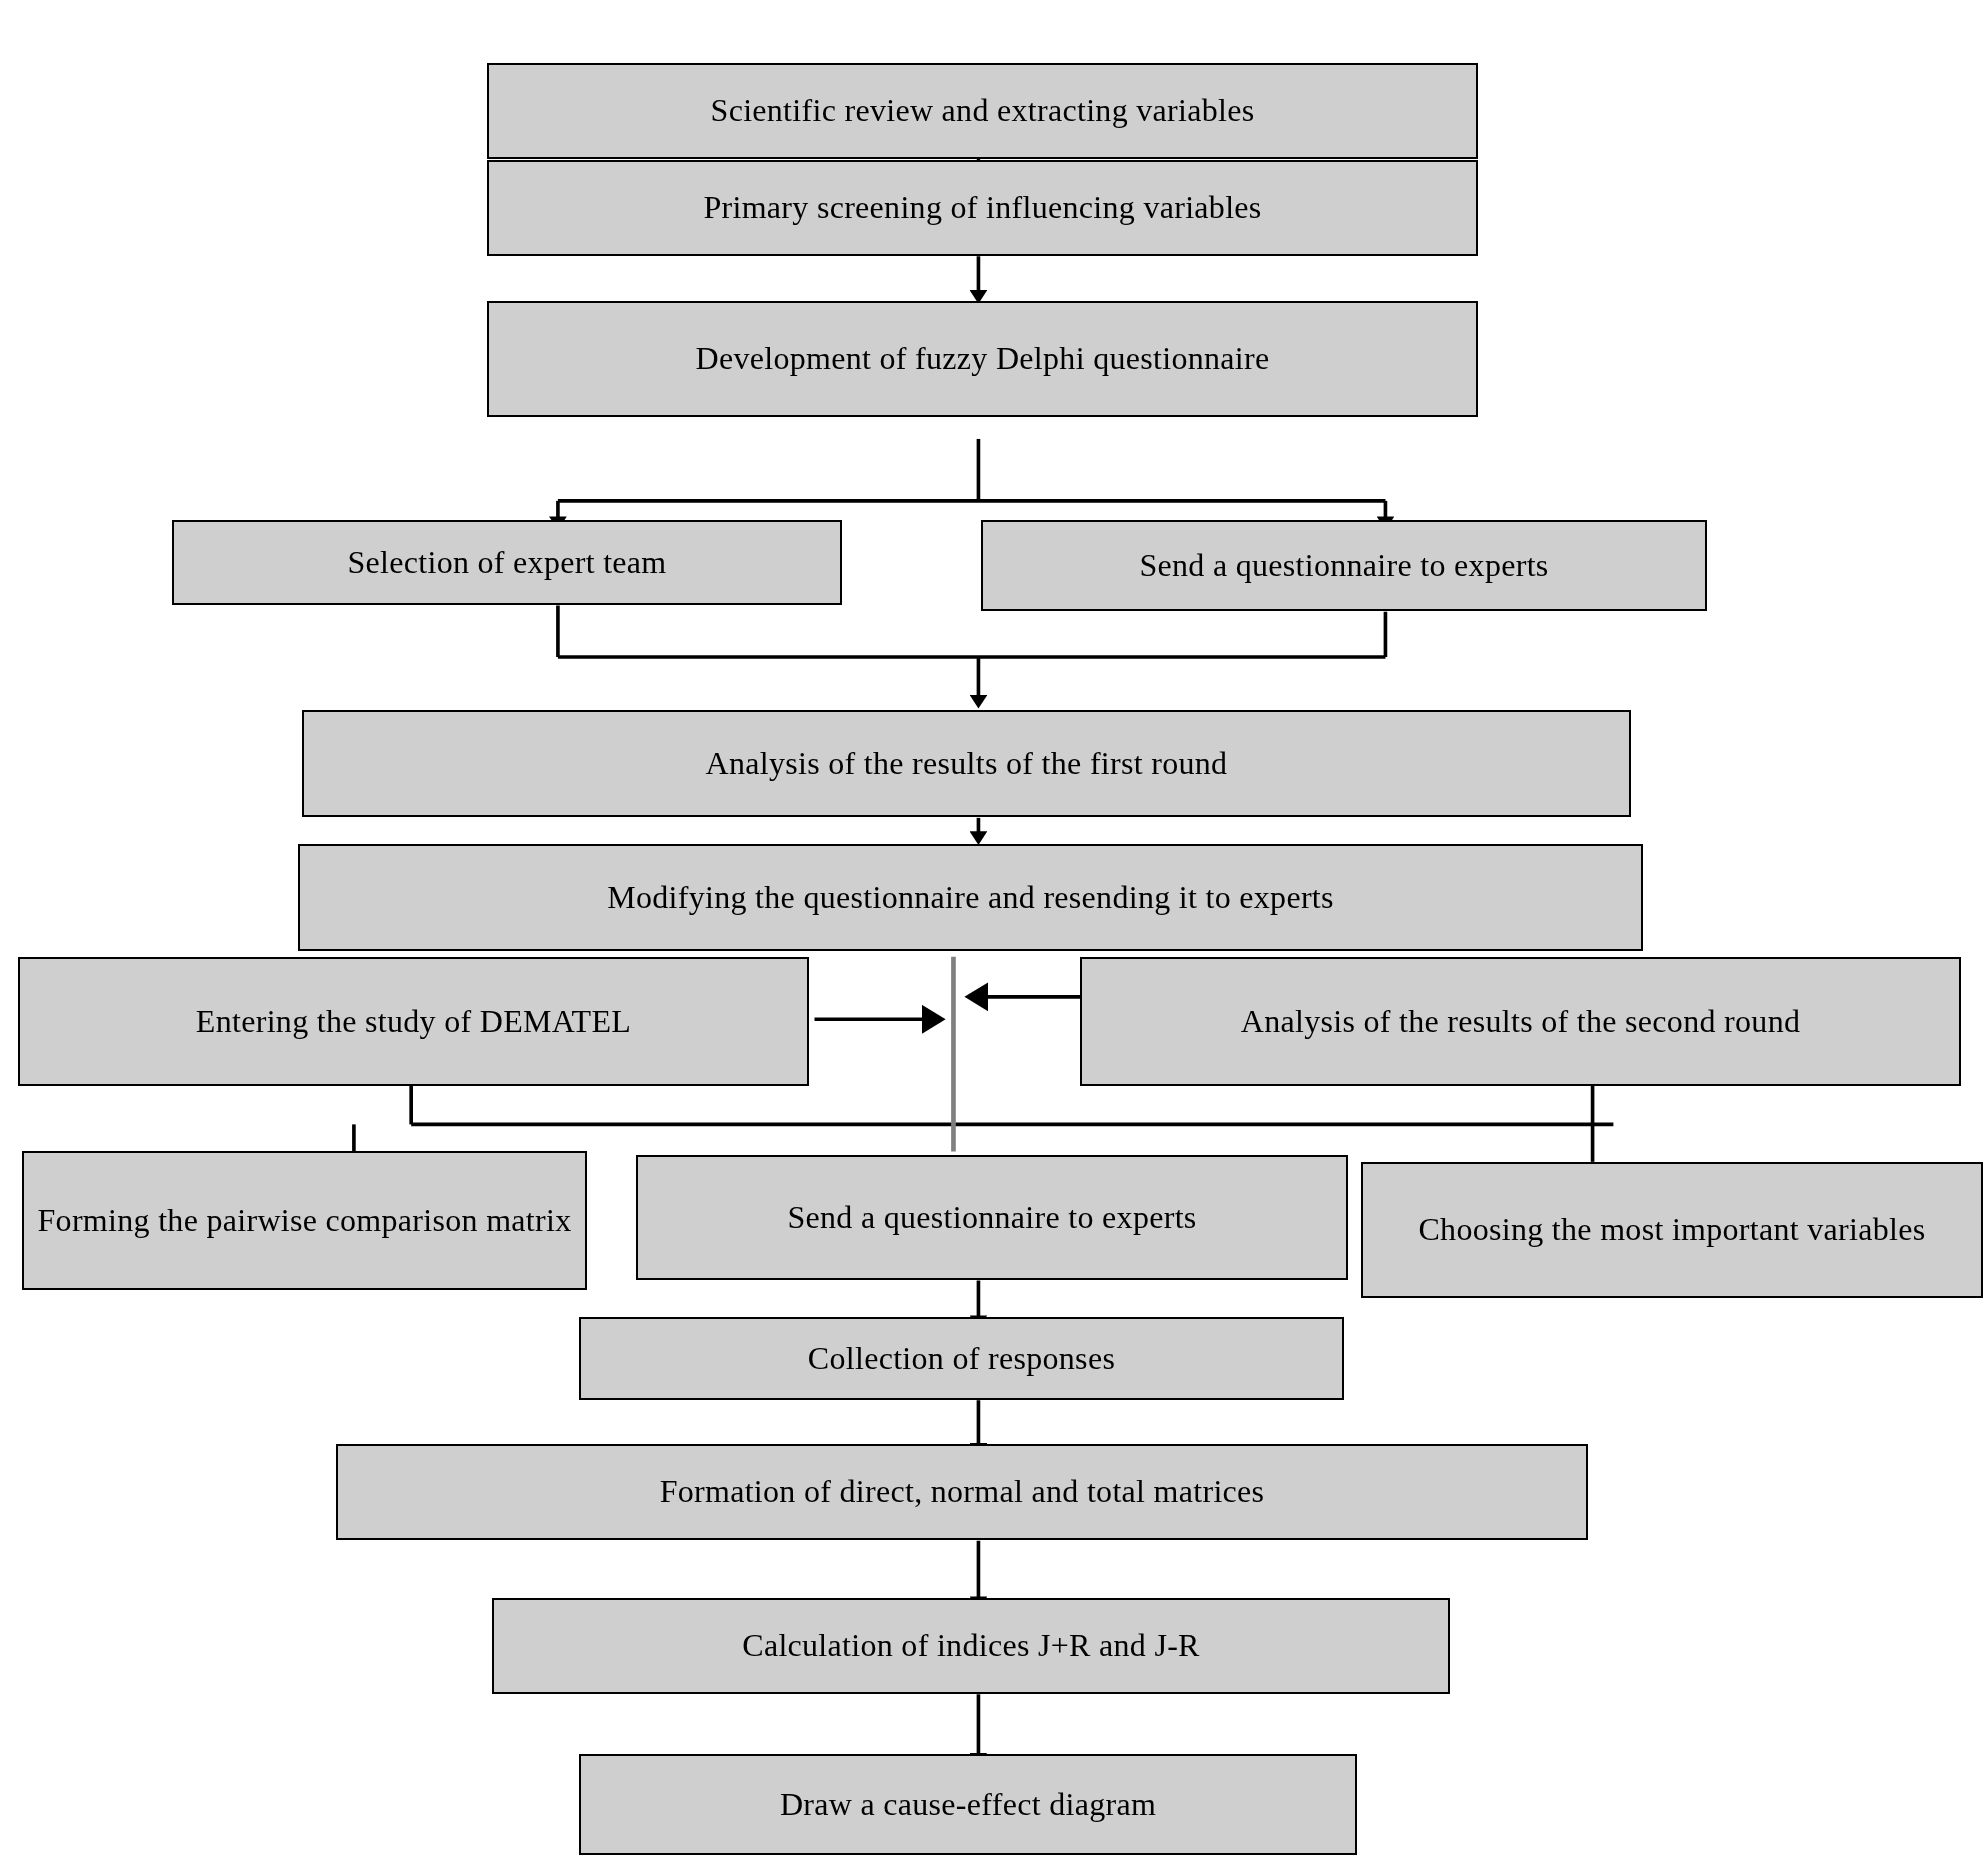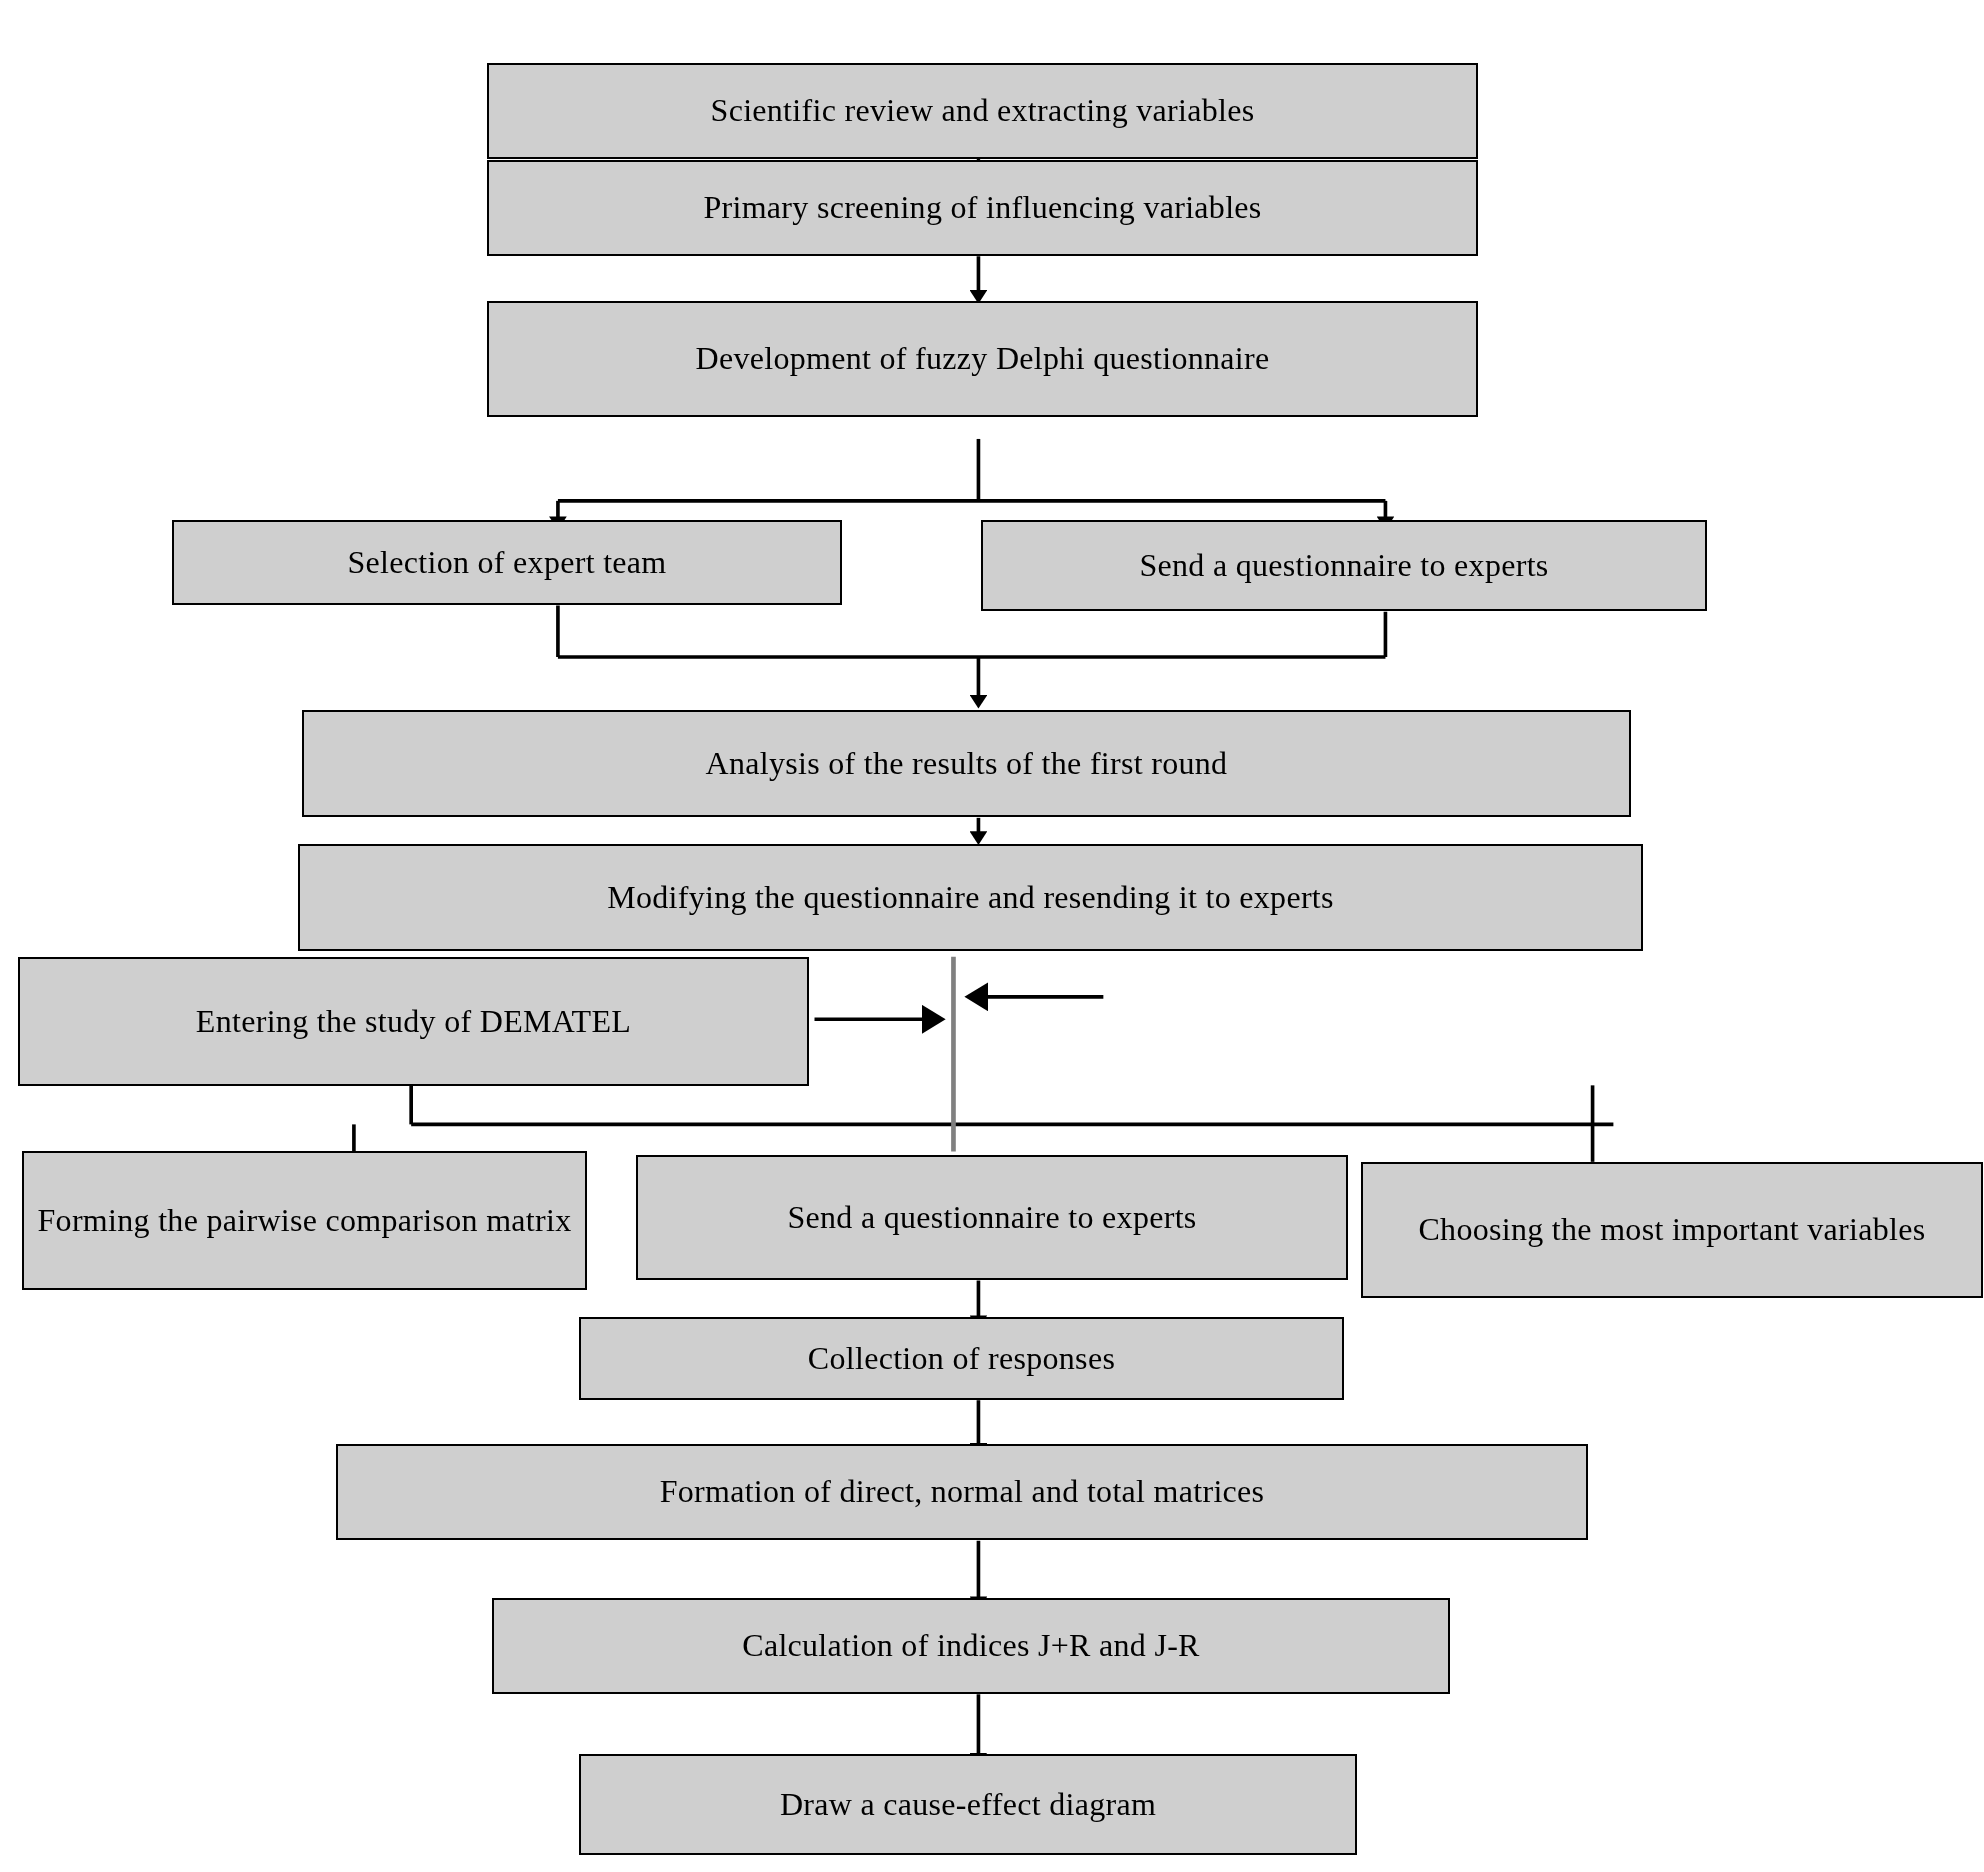--- a/index.html
+++ b/index.html
@@ -116,20 +116,23 @@
   </div>
 
   <div class="node" style="left:298px; top:844px; width:1345px; height:107px;">
     <span class="lbl">Modifying the questionnaire and resending it to experts</span>
   </div>
 
   <div class="node" style="left:18px; top:957px; width:791px; height:129px;">
     <span class="lbl">Entering the study of DEMATEL</span>
   </div>
 
+  <div class="node" style="left:1080px; top:957px; width:881px; height:129px;">
+    <span class="lbl">Analysis of the results of the second round</span>
+  </div>
 
   <div class="node" style="left:22px; top:1151px; width:565px; height:139px;">
     <span class="lbl">Forming the pairwise comparison matrix</span>
   </div>
 
   <div class="node" style="left:636px; top:1155px; width:712px; height:125px;">
     <span class="lbl">Send a questionnaire to experts</span>
   </div>
 
   <div class="node" style="left:1361px; top:1162px; width:622px; height:136px;">

